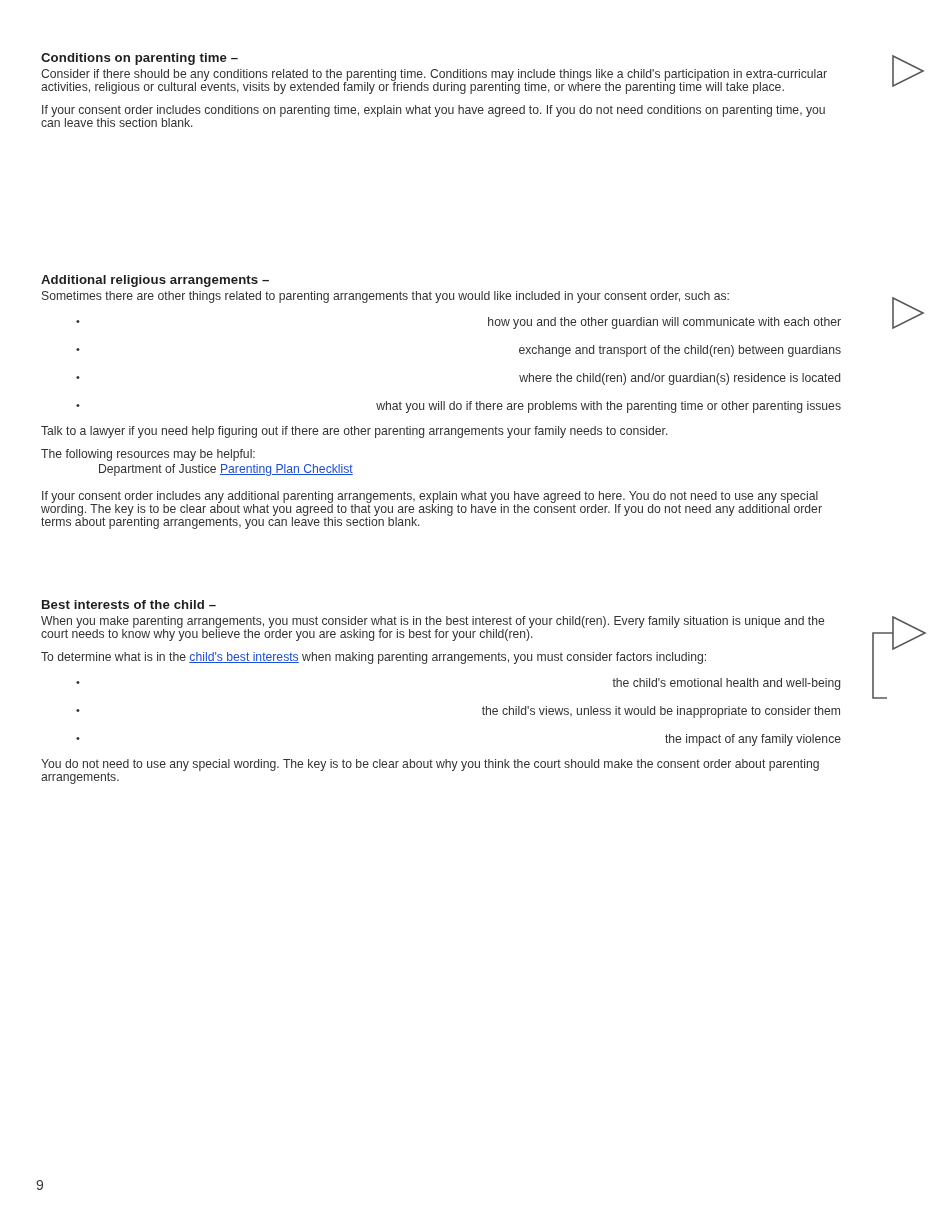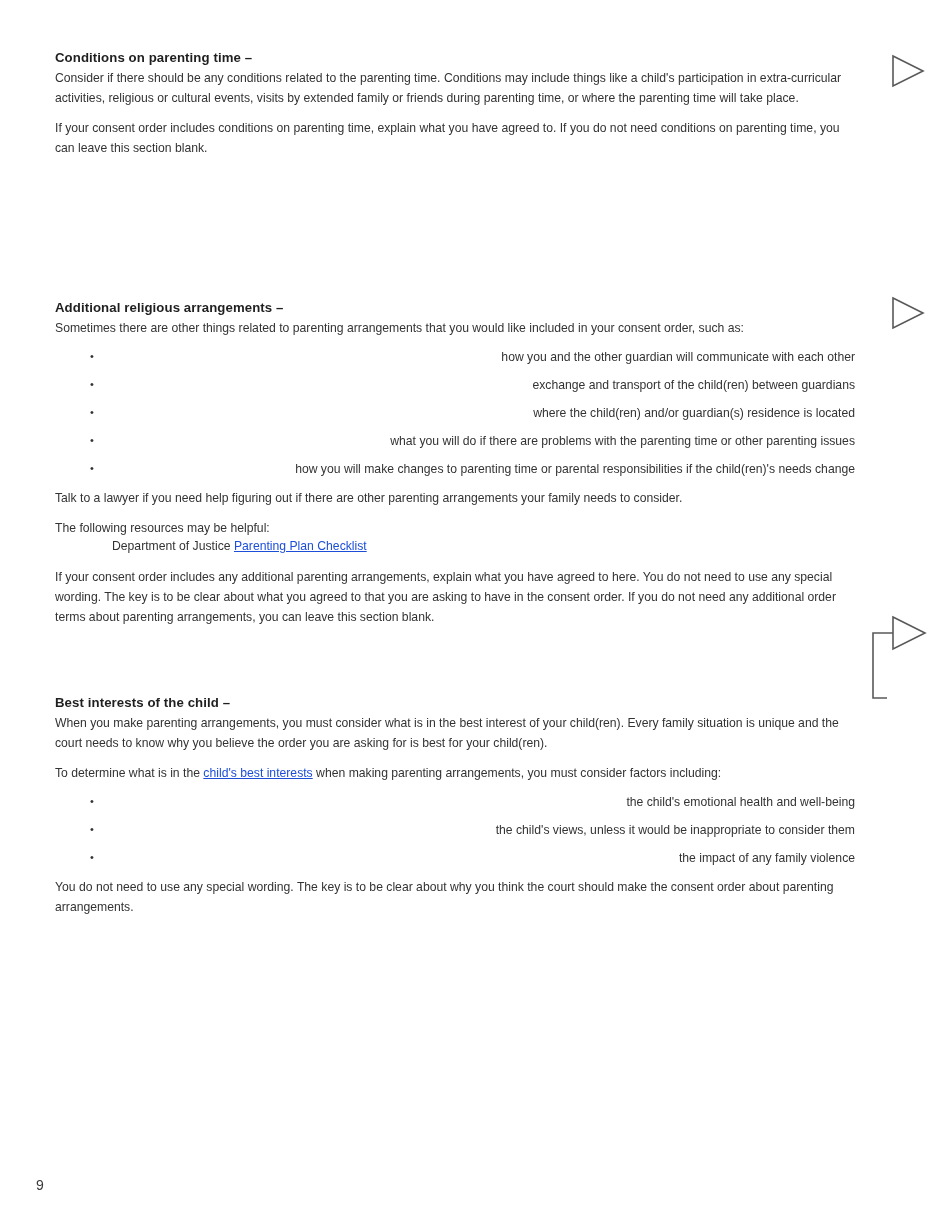--- a/index.html
+++ b/index.html
@@ -14,34 +14,34 @@
   }
   .page {
     position: relative;
     width: 950px;
     height: 1230px;
     background: #ffffff;
     overflow: hidden;
   }
   .content {
     position: absolute;
-    left: 55px;
+    left: 41px;
     top: 50px;
     width: 800px;
   }
   h2.section-heading {
     font-size: 13.2px;
     font-weight: bold;
     color: #1f1f1f;
     margin: 0 0 3px 0;
     letter-spacing: 0.1px;
   }
   p.body-text {
     font-size: 12.2px;
-    line-height: 20px;
+    line-height: 13px;
     margin: 0 0 10px 0;
     color: #333333;
   }
   p.body-text.tight {
     margin-bottom: 0;
   }
   ul.bullets {
     list-style: none;
     margin: 10px 0 8px 0;
     padding: 0;
@@ -108,21 +108,20 @@
     <div class="spacer-xl"></div>
 
     <h2 class="section-heading">Additional religious arrangements –</h2>
     <p class="body-text tight">Sometimes there are other things related to parenting arrangements that you would like included in your consent order, such as:</p>
 
     <ul class="bullets">
       <li>how you and the other guardian will communicate with each other</li>
       <li>exchange and transport of the child(ren) between guardians</li>
       <li>where the child(ren) and/or guardian(s) residence is located</li>
       <li>what you will do if there are problems with the parenting time or other parenting issues</li>
-      <li>how you will make changes to parenting time or parental responsibilities if the child(ren)'s needs change</li>
     </ul>
 
     <p class="body-text">Talk to a lawyer if you need help figuring out if there are other parenting arrangements your family needs to consider.</p>
 
     <p class="body-text tight">The following resources may be helpful:</p>
 
     <ul class="resource-list">
       <li><span>Department of Justice </span><a class="doclink">Parenting Plan Checklist</a></li>
     </ul>
 

